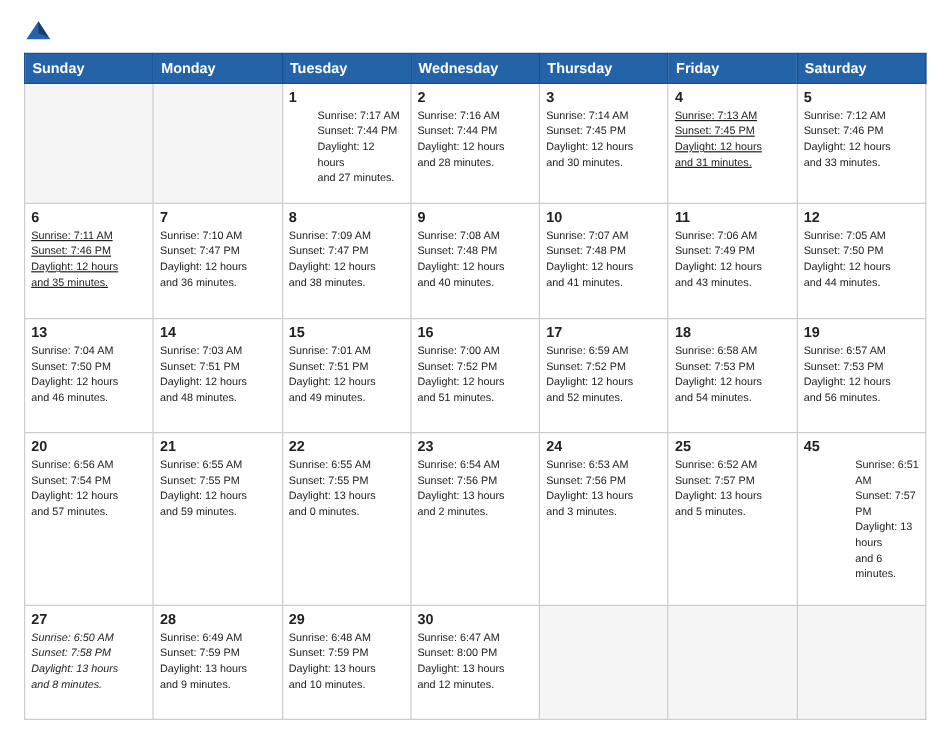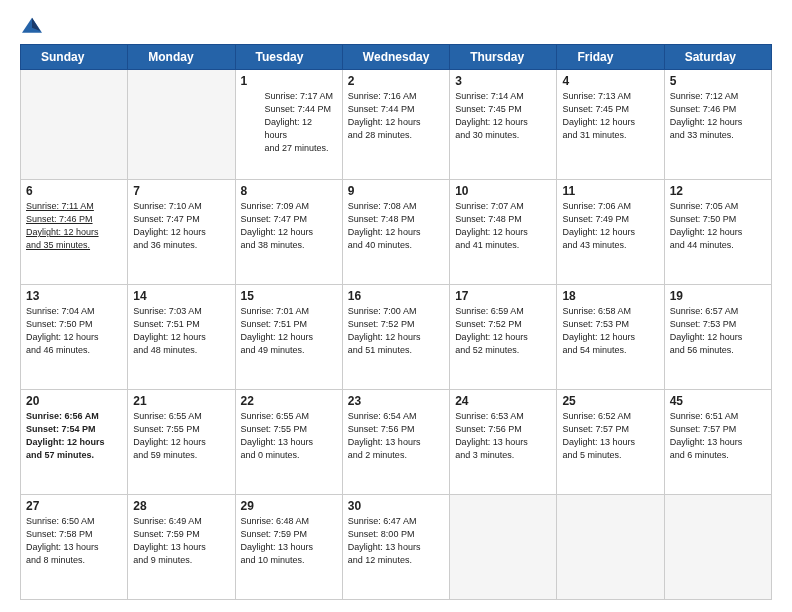--- a/index.html
+++ b/index.html
@@ -65,21 +65,21 @@
       border: 1px solid #ccc;
       border-collapse: collapse;
       width: 100%;
       table-layout: fixed;
     }
     .calendar th {
       background: #2563a8;
       color: #fff;
       font-size: 12px;
       font-weight: bold;
-      padding: 5px 20px;
+      padding: 5px 6px;
       text-align: left;
       border: 1px solid #1a4d8f;
     }
     .calendar td {
       border: 1px solid #ccc;
       vertical-align: top;
       padding: 4px 5px;
       font-size: 9.5px;
       color: #222;
       background: #fff;
@@ -153,21 +153,21 @@
           </td>
           <td>
             <span class="day-num">3</span>
             <div class="day-info" style="white-space: pre-line;">Sunrise: 7:14 AM
 Sunset: 7:45 PM
 Daylight: 12 hours
 and 30 minutes.</div>
           </td>
           <td>
             <span class="day-num">4</span>
-            <div class="day-info" style="white-space: pre-line;">Sunrise: 7:13 AM
+            <div class="day-info" style="white-space: pre-line; text-decoration: underline;">Sunrise: 7:13 AM
 Sunset: 7:45 PM
 Daylight: 12 hours
 and 31 minutes.</div>
           </td>
           <td>
             <span class="day-num">5</span>
             <div class="day-info" style="white-space: pre-line;">Sunrise: 7:12 AM
 Sunset: 7:46 PM
 Daylight: 12 hours
 and 33 minutes.</div>
@@ -271,21 +271,21 @@
             <span class="day-num">19</span>
             <div class="day-info" style="white-space: pre-line;">Sunrise: 6:57 AM
 Sunset: 7:53 PM
 Daylight: 12 hours
 and 56 minutes.</div>
           </td>
         </tr>
         <tr>
           <td>
             <span class="day-num">20</span>
-            <div class="day-info" style="white-space: pre-line; font-weight: bold;">Sunrise: 6:56 AM
+            <div class="day-info" style="white-space: pre-line;">Sunrise: 6:56 AM
 Sunset: 7:54 PM
 Daylight: 12 hours
 and 57 minutes.</div>
           </td>
           <td>
             <span class="day-num">21</span>
             <div class="day-info" style="white-space: pre-line;">Sunrise: 6:55 AM
 Sunset: 7:55 PM
 Daylight: 12 hours
 and 59 minutes.</div>
@@ -313,30 +313,30 @@
           </td>
           <td>
             <span class="day-num">25</span>
             <div class="day-info" style="white-space: pre-line;">Sunrise: 6:52 AM
 Sunset: 7:57 PM
 Daylight: 13 hours
 and 5 minutes.</div>
           </td>
           <td>
             <span class="day-num">45</span>
-            <div class="day-info" style="white-space: pre-line;">Sunrise: 6:51 AM
+            <div class="day-info" style="white-space: pre-line; margin-left: 43px;">Sunrise: 6:51 AM
 Sunset: 7:57 PM
 Daylight: 13 hours
 and 6 minutes.</div>
           </td>
         </tr>
         <tr>
           <td>
             <span class="day-num">27</span>
-            <div class="day-info" style="white-space: pre-line;">Sunrise: 6:50 AM
+            <div class="day-info" style="white-space: pre-line; font-style: italic;">Sunrise: 6:50 AM
 Sunset: 7:58 PM
 Daylight: 13 hours
 and 8 minutes.</div>
           </td>
           <td>
             <span class="day-num">28</span>
             <div class="day-info" style="white-space: pre-line;">Sunrise: 6:49 AM
 Sunset: 7:59 PM
 Daylight: 13 hours
 and 9 minutes.</div>

